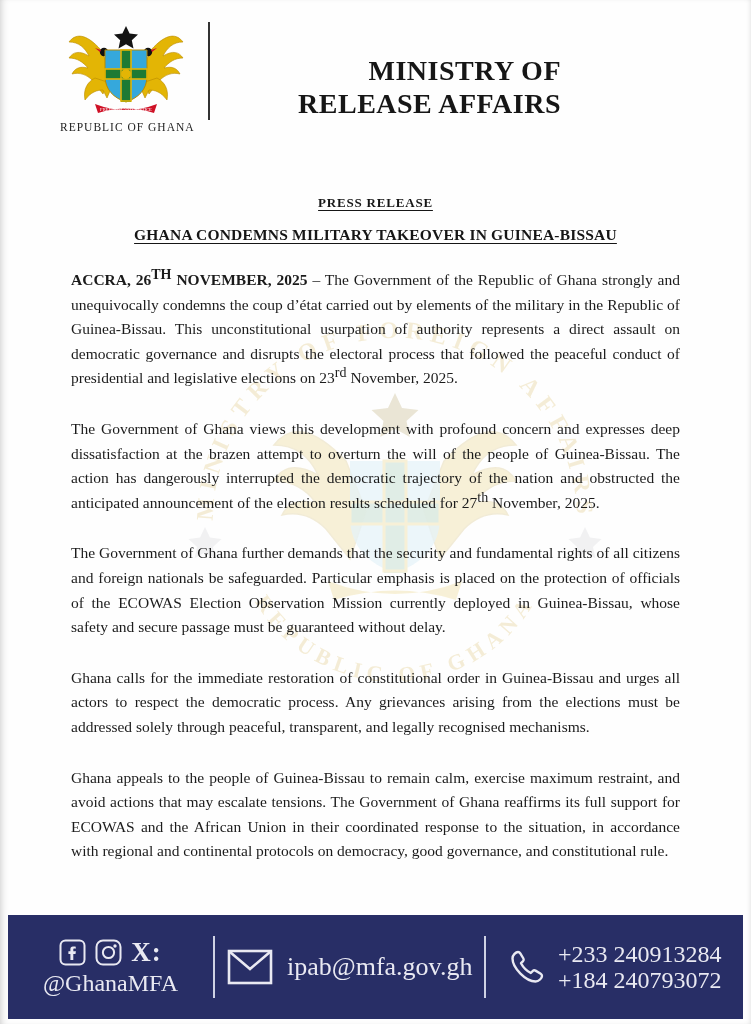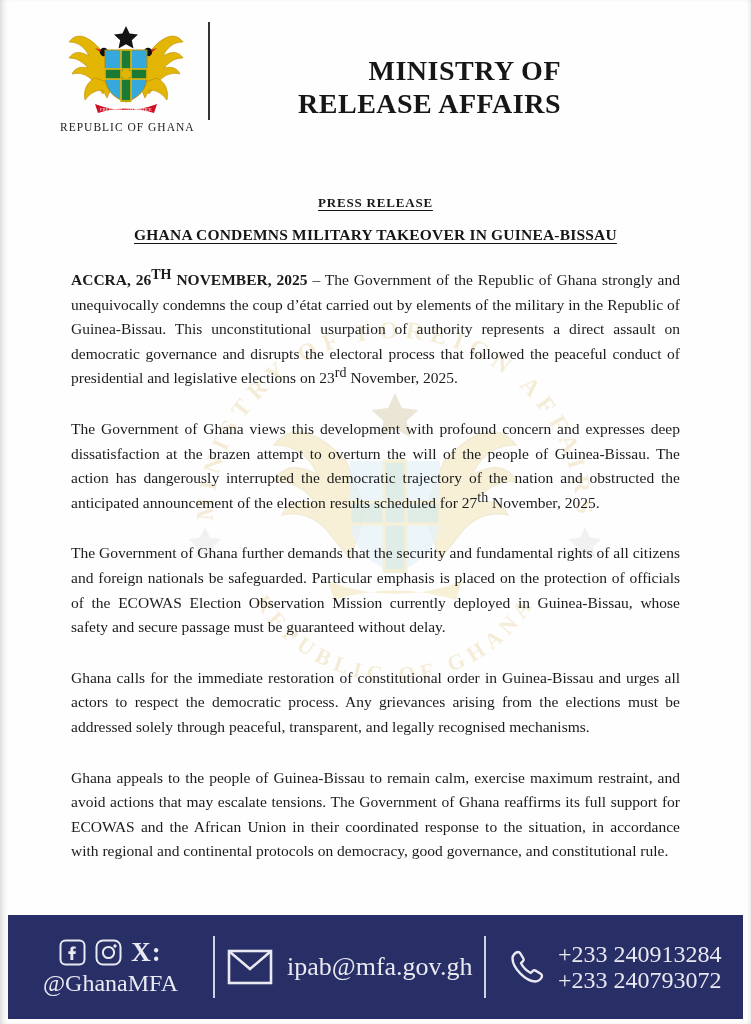--- a/index.html
+++ b/index.html
@@ -227,18 +227,18 @@
     <div class="f-div"></div>
 
     <div class="f-sec f-phone">
       <span class="icon-ph">
         <svg width="38" height="38" viewBox="0 0 38 38">
           <path d="M10 4 C8 4 4.5 7 4.5 10.5 C4.5 20 18 33.5 27.5 33.5 C31 33.5 34 30 34 28 C34 27 33.5 26.2 32.7 25.7 L27.5 22.6 C26.6 22.1 25.6 22.2 24.9 22.9 L22.8 25 C19 23 15 19 13 15.2 L15.1 13.1 C15.8 12.4 15.9 11.4 15.4 10.5 L12.3 5.3 C11.8 4.5 11 4 10 4 Z" fill="none" stroke="#e9e9f2" stroke-width="2.4" stroke-linejoin="round"></path>
         </svg>
       </span>
       <span class="f-phone-nums">
         <span>+233 240913284</span><br>
-        <span>+233 240793072</span>
+        <span>+184 240793072</span>
       </span>
     </div>
 
   </footer>
 </div>
 
 </body></html>

